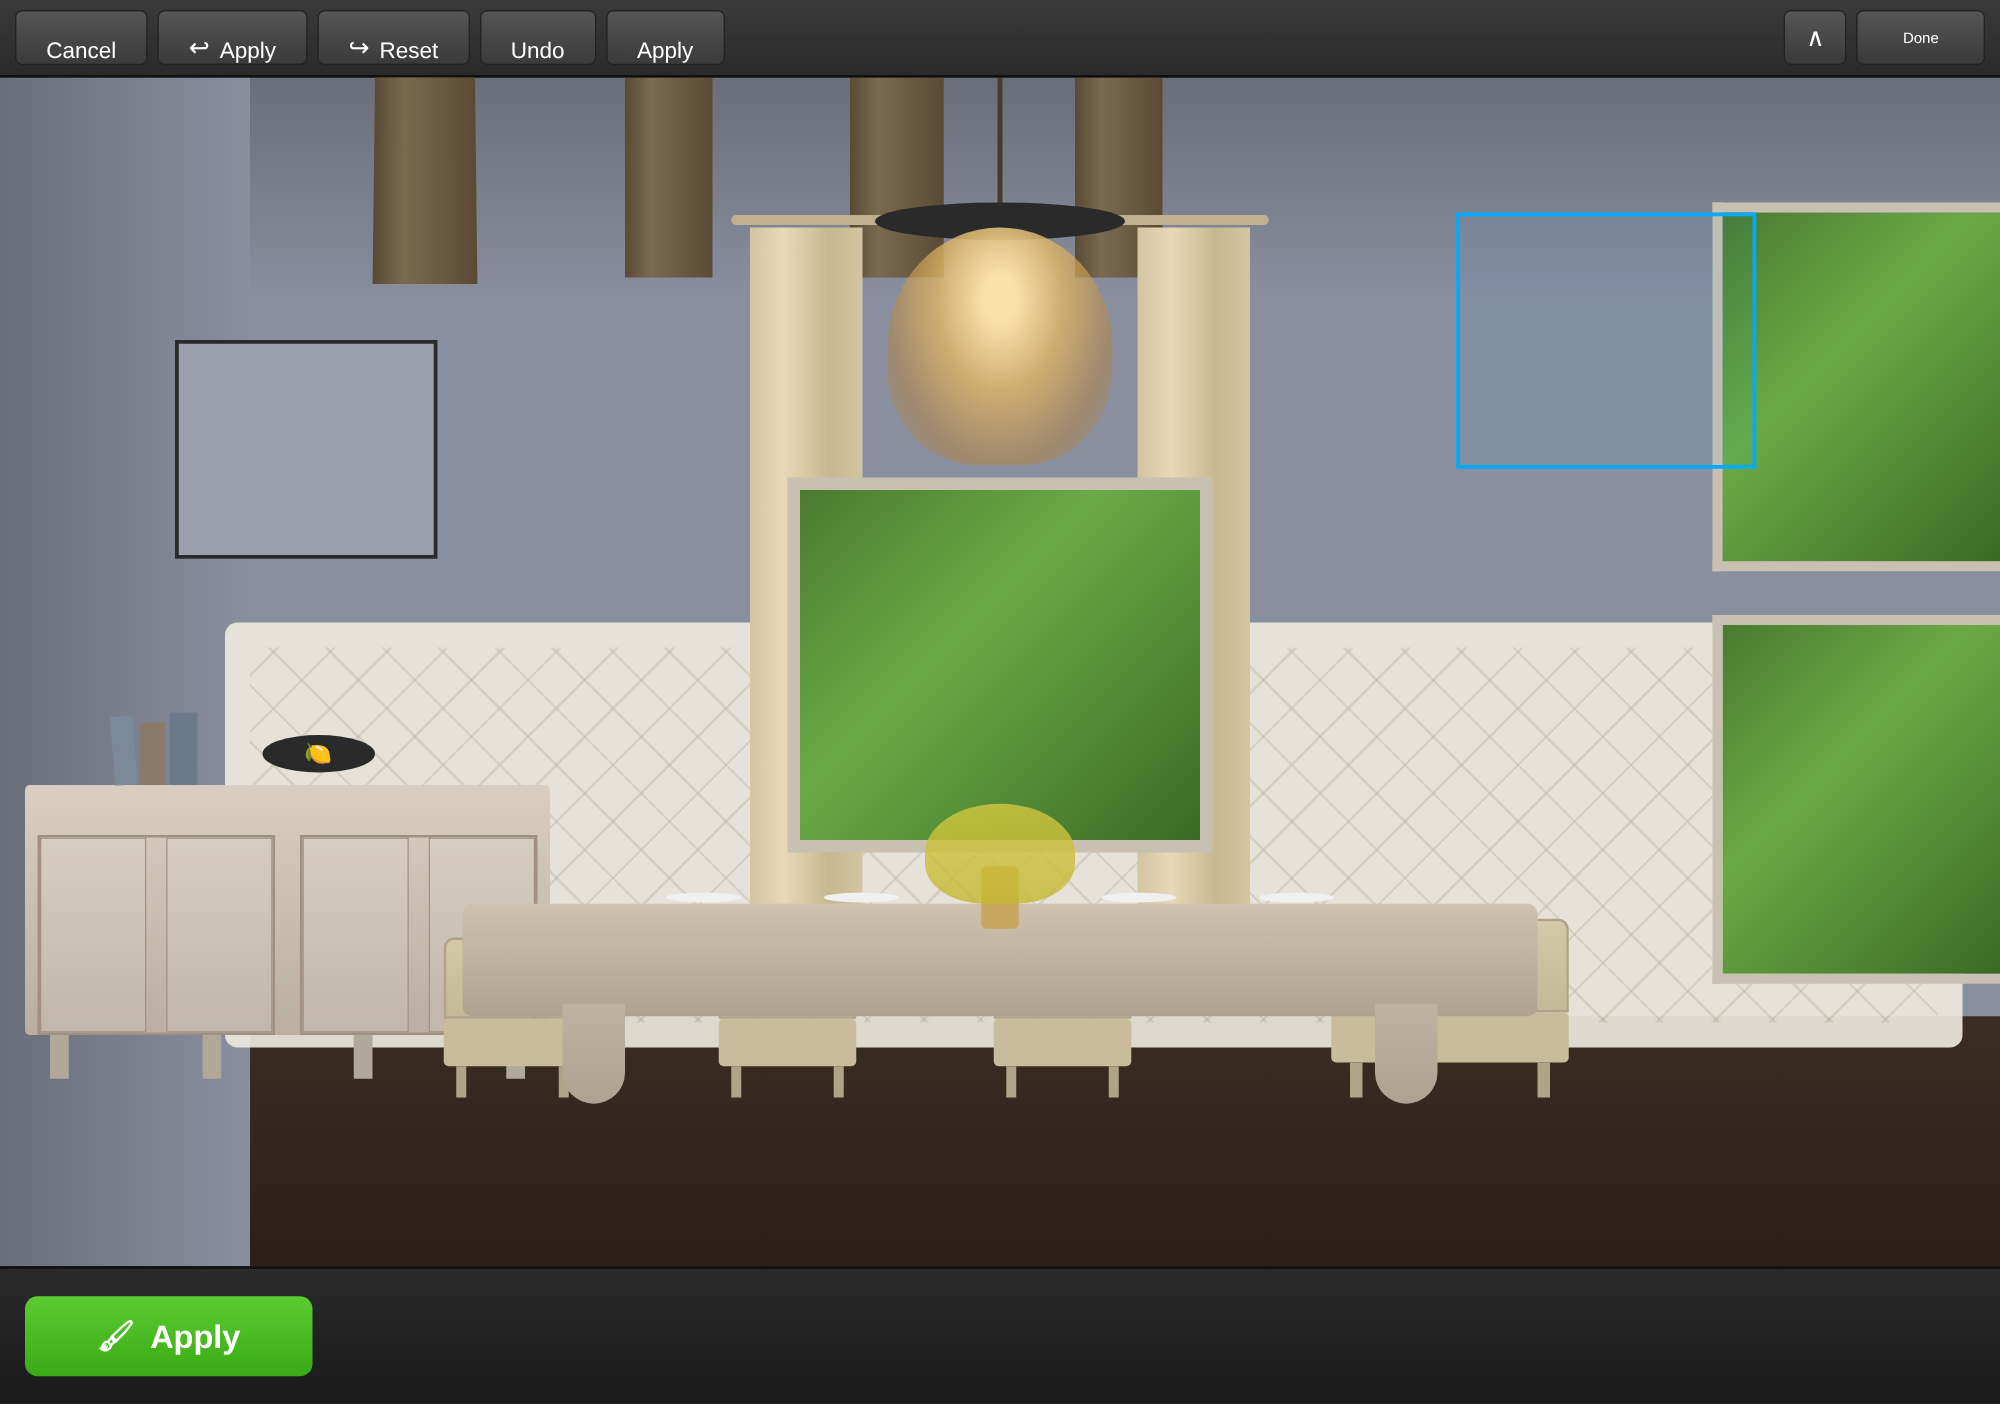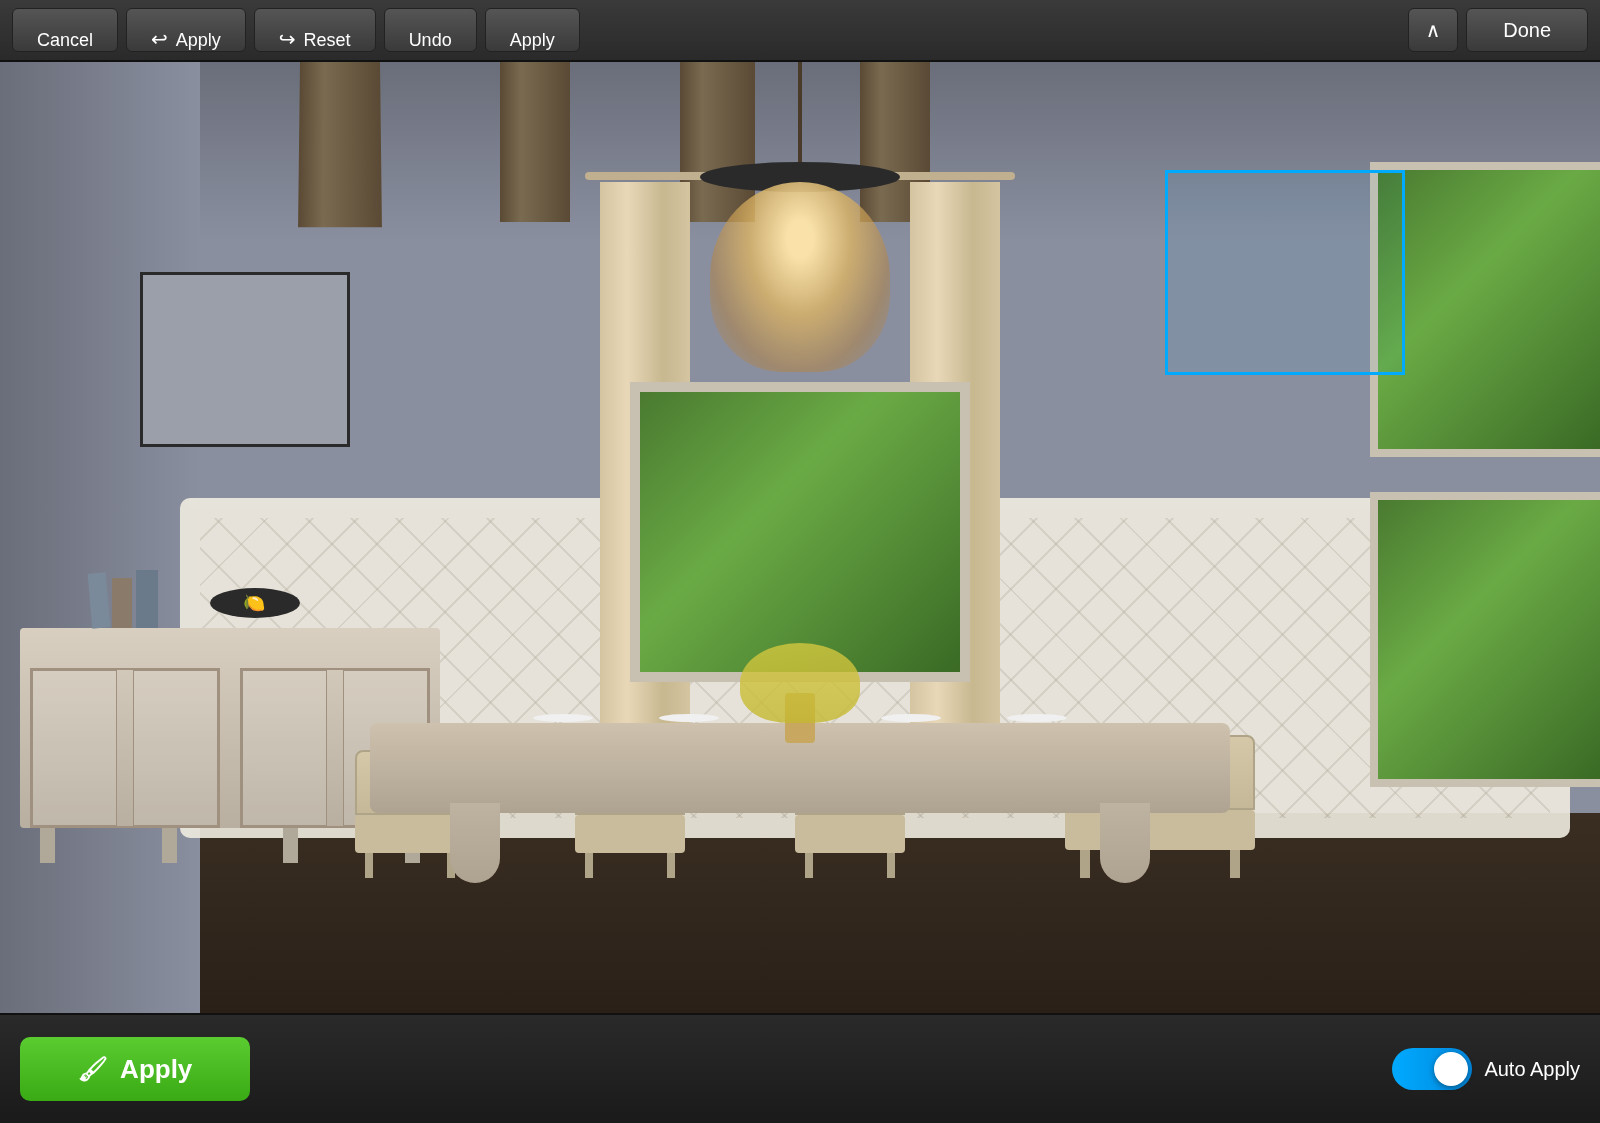--- a/index.html
+++ b/index.html
@@ -53,21 +53,21 @@
       align-items: center;
       justify-content: center;
     }
     .done-btn {
       height: 44px;
       padding: 0 36px;
       background: linear-gradient(180deg, #555 0%, #3a3a3a 100%);
       border: 1px solid #222;
       border-radius: 6px;
       color: #fff;
-      font-size: 20px;
+      font-size: 12px;
       cursor: pointer;
     }
 
     
     #scene {
       position: absolute;
       top: 62px;
       left: 0; right: 0;
       bottom: 110px;
       overflow: hidden;
@@ -543,21 +543,15 @@
 </div>
 
 <div id="bottom-bar">
   <button class="apply-btn">
     <span style="font-size:24px;">🖌</span>
     <span>Apply</span>
   </button>
 
   <div class="bottom-spacer"></div>
 
-  <div class="toggle-group">
-    <div class="toggle-switch">
-      <div class="toggle-knob"></div>
-    </div>
-    <span class="toggle-label">Auto Apply</span>
-  </div>
 
 
 </div>
 
 </body></html>

